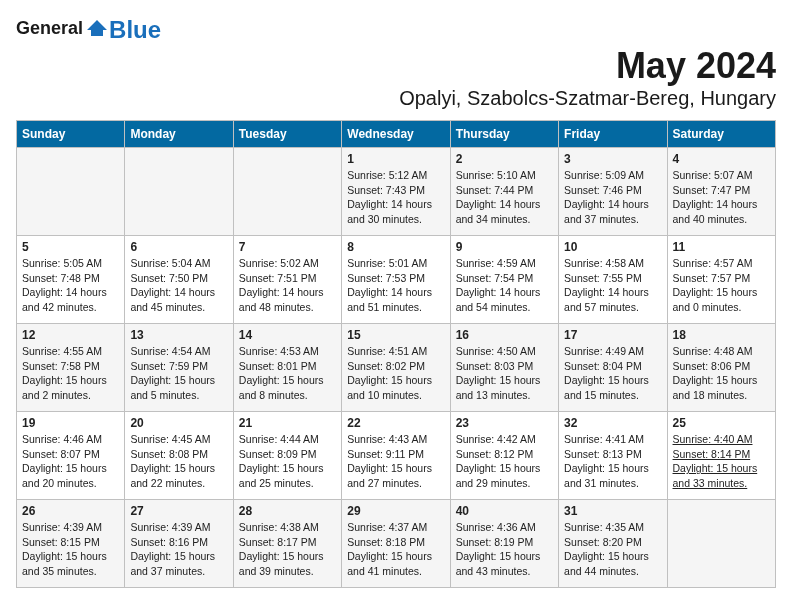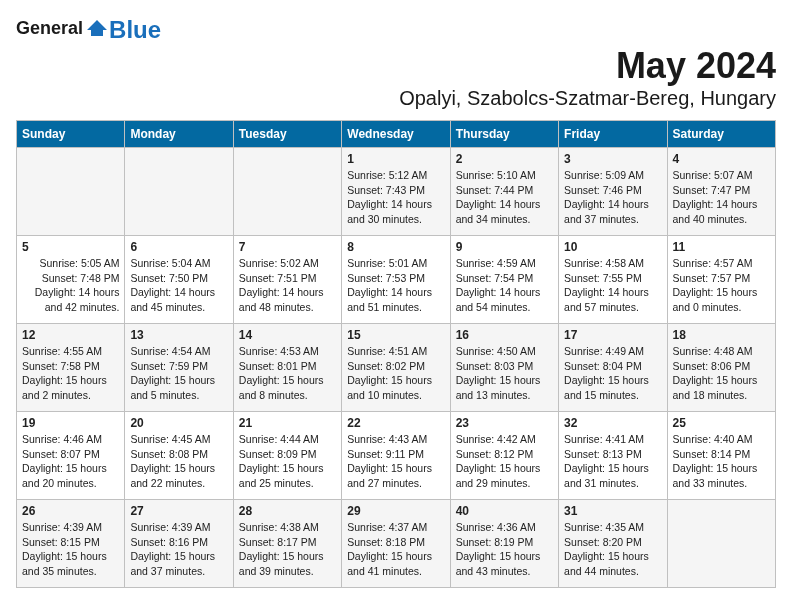--- a/index.html
+++ b/index.html
@@ -153,21 +153,21 @@
           <span class="day-number">4</span>
           <div class="day-info" style="white-space: pre-line;">Sunrise: 5:07 AM
 Sunset: 7:47 PM
 Daylight: 14 hours
 and 40 minutes.</div>
         </td>
       </tr>
       <tr>
         <td>
           <span class="day-number">5</span>
-          <div class="day-info" style="white-space: pre-line; text-align: right;">Sunrise: 5:05 AM
+          <div class="day-info" style="white-space: pre-line;">Sunrise: 5:05 AM
 Sunset: 7:48 PM
 Daylight: 14 hours
 and 42 minutes.</div>
         </td>
         <td>
           <span class="day-number">6</span>
           <div class="day-info" style="white-space: pre-line;">Sunrise: 5:04 AM
 Sunset: 7:50 PM
 Daylight: 14 hours
 and 45 minutes.</div>
@@ -297,21 +297,21 @@
         </td>
         <td>
           <span class="day-number">32</span>
           <div class="day-info" style="white-space: pre-line;">Sunrise: 4:41 AM
 Sunset: 8:13 PM
 Daylight: 15 hours
 and 31 minutes.</div>
         </td>
         <td>
           <span class="day-number">25</span>
-          <div class="day-info" style="white-space: pre-line;">Sunrise: 4:40 AM
+          <div class="day-info" style="white-space: pre-line; text-decoration: underline;">Sunrise: 4:40 AM
 Sunset: 8:14 PM
 Daylight: 15 hours
 and 33 minutes.</div>
         </td>
       </tr>
       <tr>
         <td>
           <span class="day-number">26</span>
           <div class="day-info" style="white-space: pre-line;">Sunrise: 4:39 AM
 Sunset: 8:15 PM

